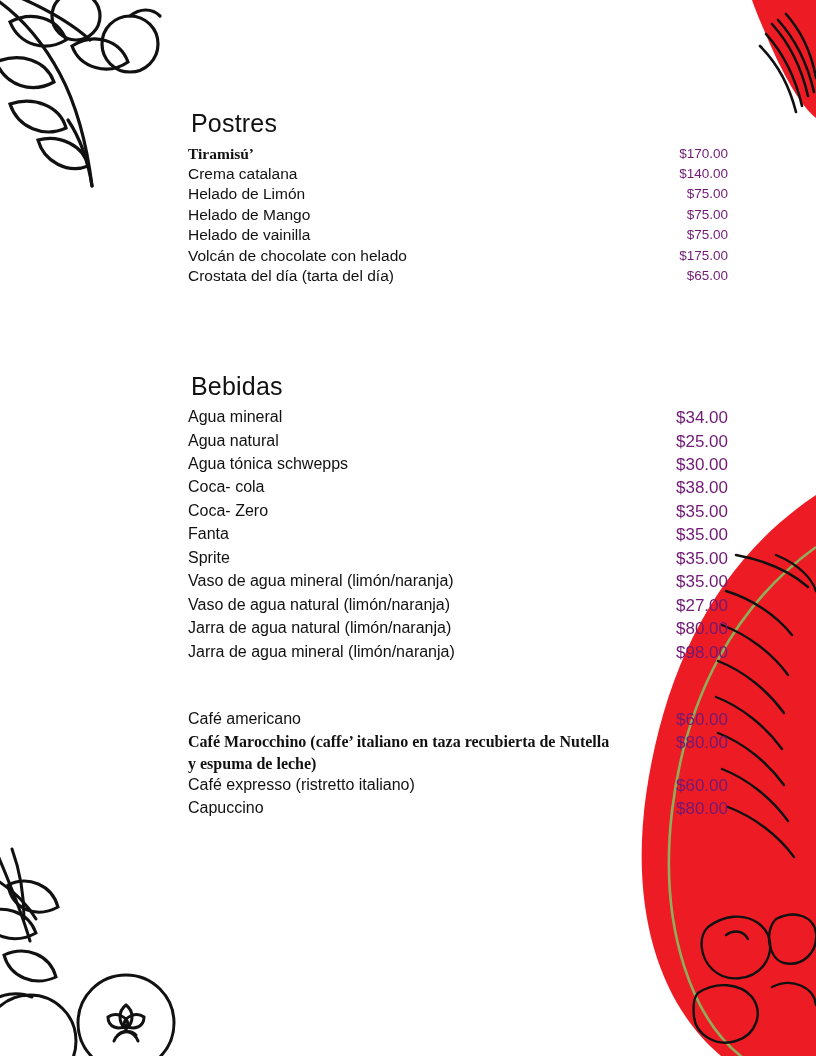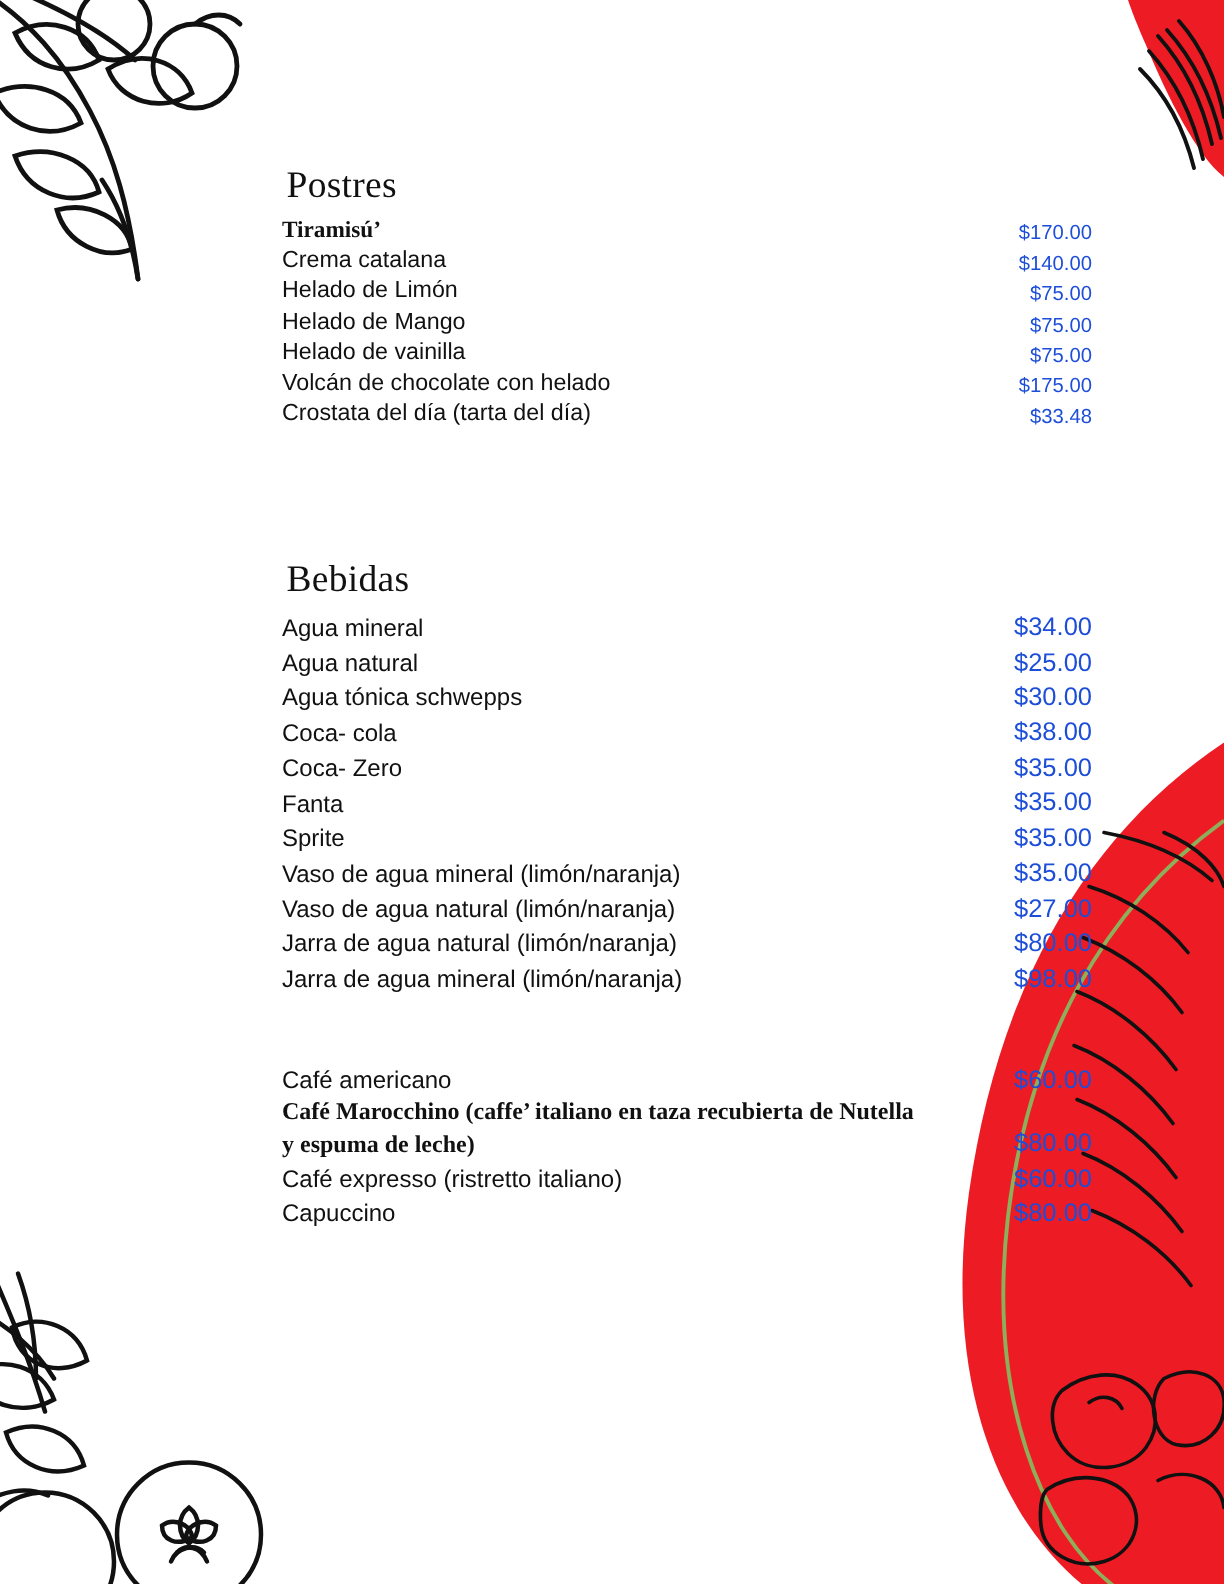--- a/index.html
+++ b/index.html
@@ -34,47 +34,46 @@
     width: 540px;
   }
   .section { margin-bottom: 0; }
   .section-title {
     font-size: 25px;
     font-weight: 400;
     letter-spacing: .2px;
     color: #111;
     margin: 0 0 6px 3px;
     line-height: 1.1;
-    font-family: Liberation Serif, serif;
   }
   .items { display: block; }
   .item {
     display: flex;
-    align-items: flex-end;
+    align-items: flex-start;
     justify-content: space-between;
     line-height: 1.32;
   }
   .item-name {
     font-size: 15.5px;
     color: #111;
     max-width: 430px;
   }
   .item-name.serif {
     font-family: "Liberation Serif", serif;
     font-weight: 700;
     font-size: 15.5px;
   }
   .item-name.serif-reg {
     font-family: "Liberation Serif", serif;
     font-weight: 700;
     font-size: 15.5px;
   }
   .item-price {
     font-size: 13.5px;
-    color: #1d4ed8;
+    color: #701a75;
     white-space: nowrap;
     padding-top: 1px;
     text-align: right;
     min-width: 62px;
   }
   .gap-postres { height: 86px; }
   .gap-bebidas { height: 44px; }
   .sec-bebidas .item-name,
   .sec-cafe .item-name { font-size: 16px; }
   .sec-bebidas .item-price,
@@ -180,21 +179,21 @@
       <div class="item">
         <span class="item-name">Helado de vainilla</span>
         <span class="item-price">$75.00</span>
       </div>
       <div class="item">
         <span class="item-name">Volcán de chocolate con helado</span>
         <span class="item-price">$175.00</span>
       </div>
       <div class="item">
         <span class="item-name">Crostata del día (tarta del día)</span>
-        <span class="item-price">$33.48</span>
+        <span class="item-price">$65.00</span>
       </div>
     </div>
   </section>
 
   <div class="gap-postres"></div>
 
   <section class="section sec-bebidas">
     <h2 class="section-title">Bebidas</h2>
     <div class="items">
       <div class="item">

